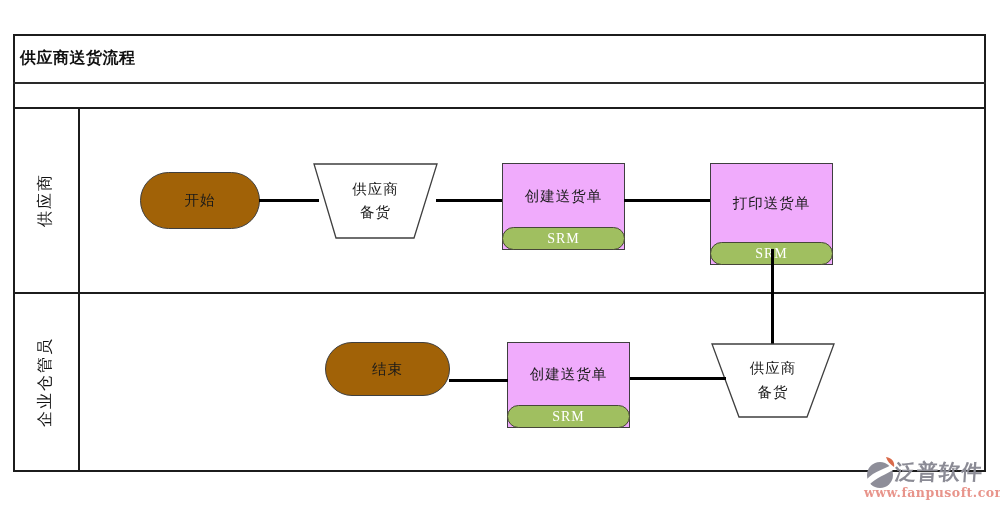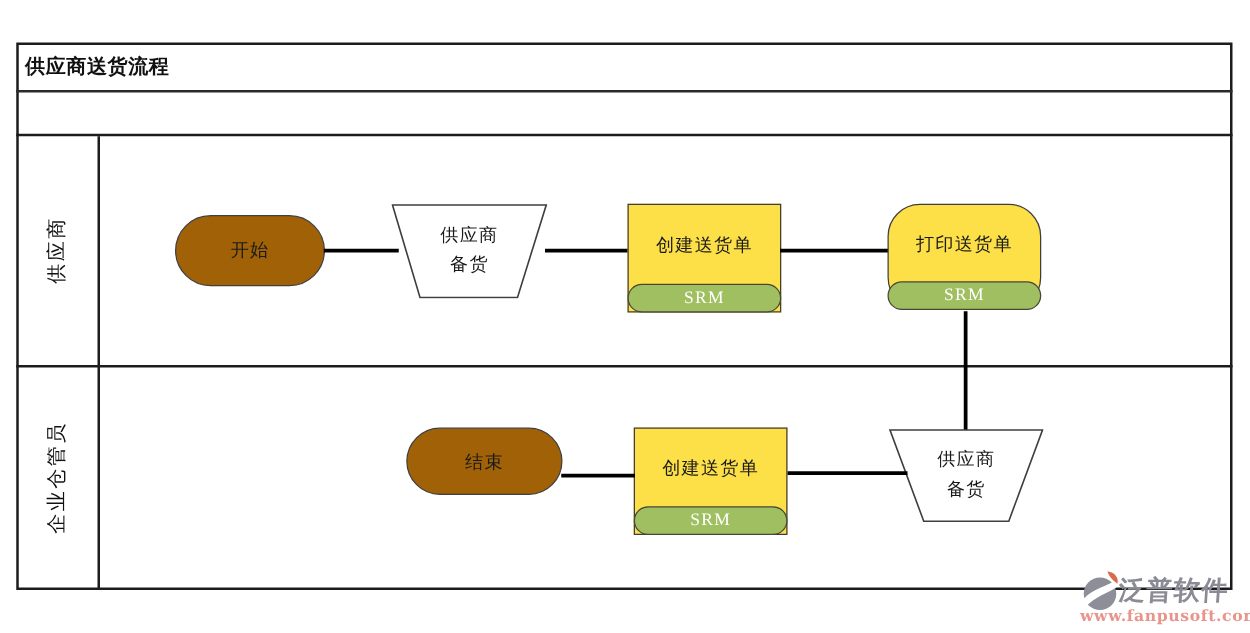--- a/index.html
+++ b/index.html
@@ -16,21 +16,21 @@
   .outer-box {
     position: absolute;
     left: 13px; top: 34px;
     width: 973px; height: 438px;
     border: 2px solid #1c1c1c;
     background: transparent;
   }
   .title-row {
     position: absolute;
     left: 13px; top: 34px;
-    width: 973px; height: 40px;
+    width: 973px; height: 50px;
     border-bottom: 2px solid #2a2a2a;
     display: flex;
     align-items: center;
     padding-left: 7px;
   }
   .diagram-title {
     font-size: 16px;
     font-weight: bold;
     color: #111111;
     letter-spacing: 0.5px;
@@ -97,26 +97,26 @@
     justify-content: center;
     font-size: 14.5px;
     line-height: 1.6;
     color: #1a1a1a;
     letter-spacing: 1px;
     text-align: center;
   }
   .process {
     position: absolute;
     width: 123px;
-    background: #fde047;
+    background: #f0abfc;
     border: 1.3px solid #3f3f3f;
     padding-left: 28px;
   }
   .process.p-create1 { left: 502px; top: 163px; height: 87px; }
-  .process.p-print1  { left: 710px; top: 163px; height: 85px; border-radius: 26px; }
+  .process.p-print1  { left: 710px; top: 163px; height: 102px; }
   .process.p-create2 { left: 507px; top: 342px; height: 86px; }
   .process .p-label {
     position: absolute;
     left: 0; right: 0; top: 0; bottom: 21px;
     display: flex;
     align-items: center;
     justify-content: center;
     font-size: 14.5px;
     color: #1a1a1a;
     letter-spacing: 1px;

